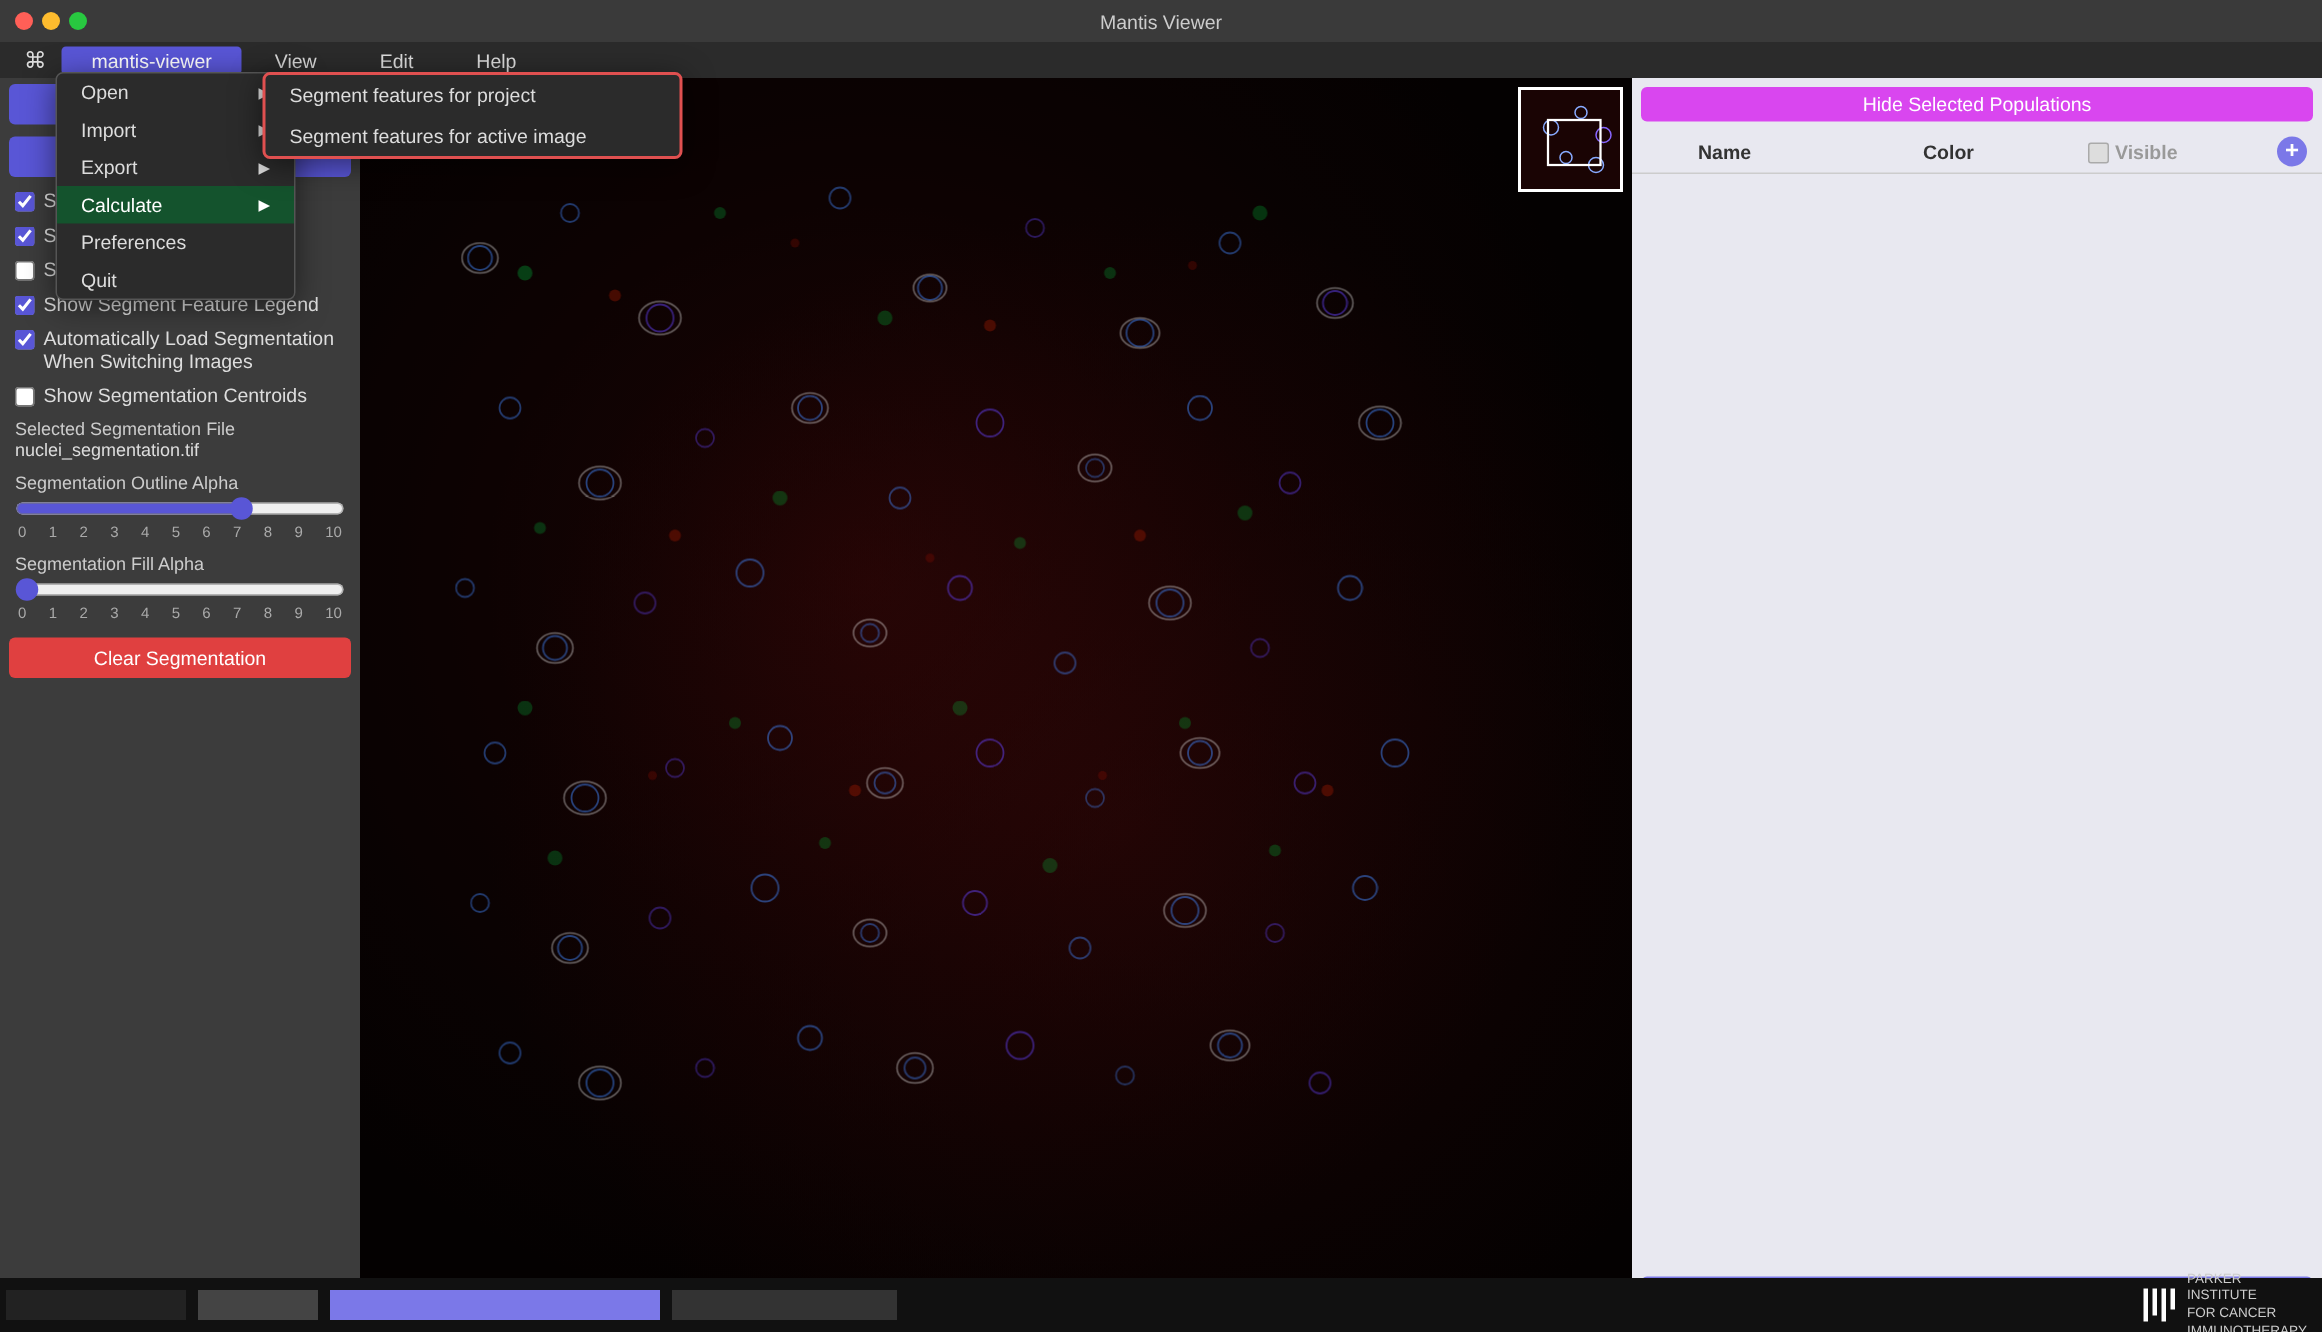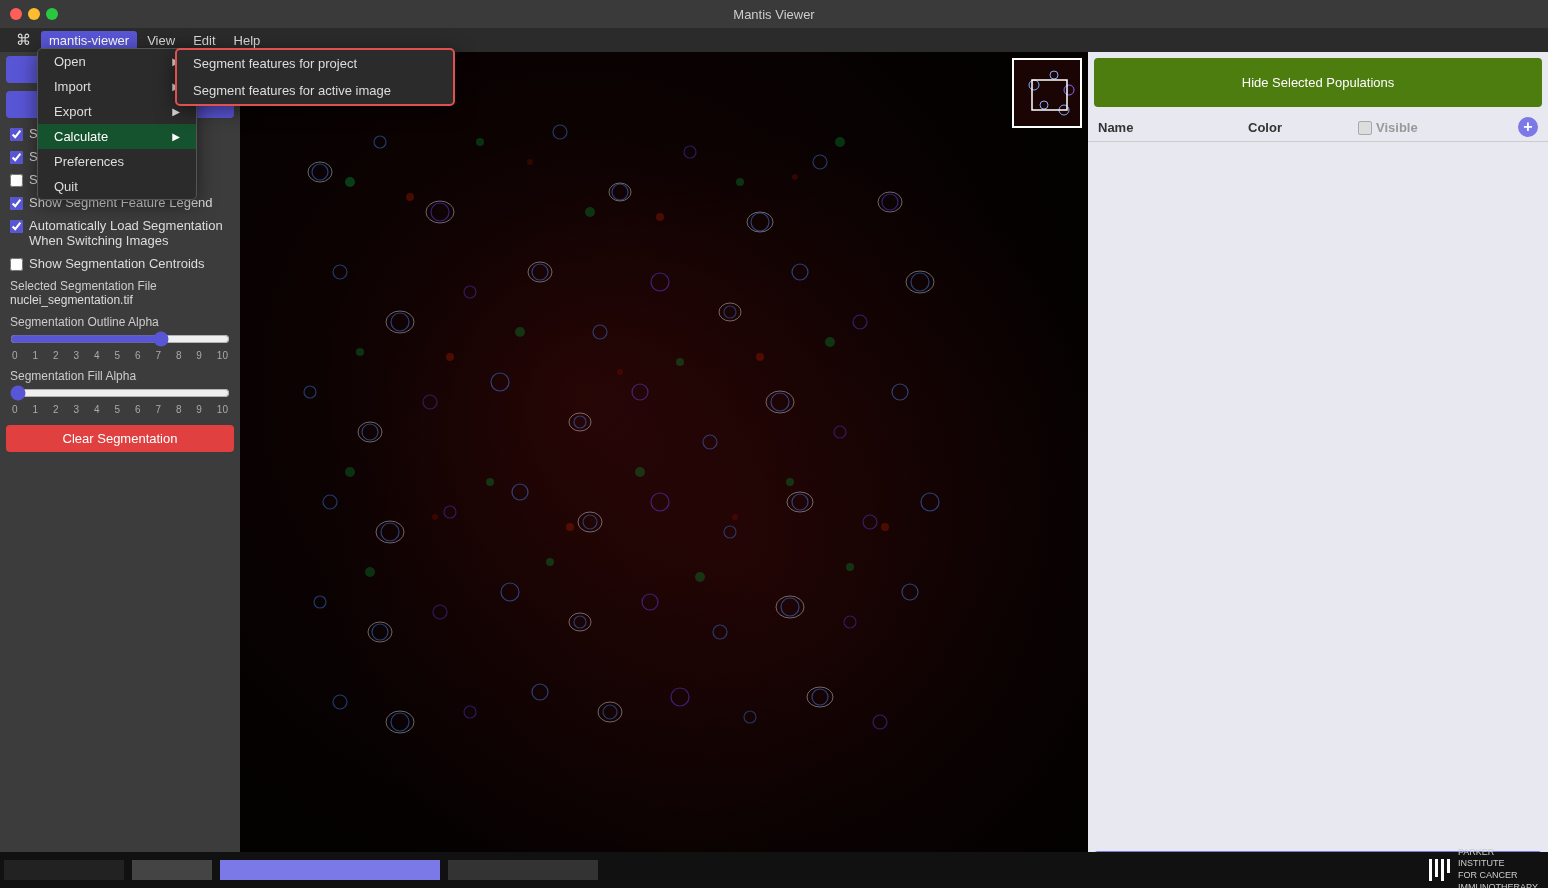--- a/index.html
+++ b/index.html
@@ -52,21 +52,21 @@
       background: #2b2b2b;
       display: flex;
       align-items: center;
       padding: 0 8px;
       gap: 2px;
       position: relative;
       z-index: 200;
     }
     .menubar-item {
       color: #ddd;
-      padding: 2px 8px;
+      padding: 2px 20px;
       border-radius: 3px;
       cursor: pointer;
       font-size: 13px;
       white-space: nowrap;
     }
     .menubar-item:hover, .menubar-item.active {
       background: #5956d6;
       color: #fff;
     }
     .apple-icon {
@@ -243,41 +243,41 @@
     
     .right-panel {
       width: 460px;
       background: #e8e8f0;
       flex-shrink: 0;
       display: flex;
       flex-direction: column;
     }
     .right-top-btn {
       margin: 6px;
-      padding: 17px;
-      background: #4d7c0f;
+      padding: 4px;
+      background: #d946ef;
       color: #fff;
       border: none;
       border-radius: 4px;
       cursor: pointer;
       text-align: center;
       font-size: 13px;
     }
     .right-table-header {
       display: flex;
       align-items: center;
       padding: 4px 10px;
       background: #e8e8f0;
       border-bottom: 1px solid #ccc;
       gap: 10px;
       color: #333;
       font-weight: 600;
       font-size: 13px;
     }
-    .right-table-header .col-name { width: 140px; }
+    .right-table-header .col-name { width: 140px; margin-left: 34px; }
     .right-table-header .col-color { width: 100px; }
     .right-table-header .col-visible {
       flex: 1;
       display: flex;
       align-items: flex-end;
       gap: 4px;
       color: #999;
     }
     .visible-checkbox {
       width: 14px; height: 14px;

